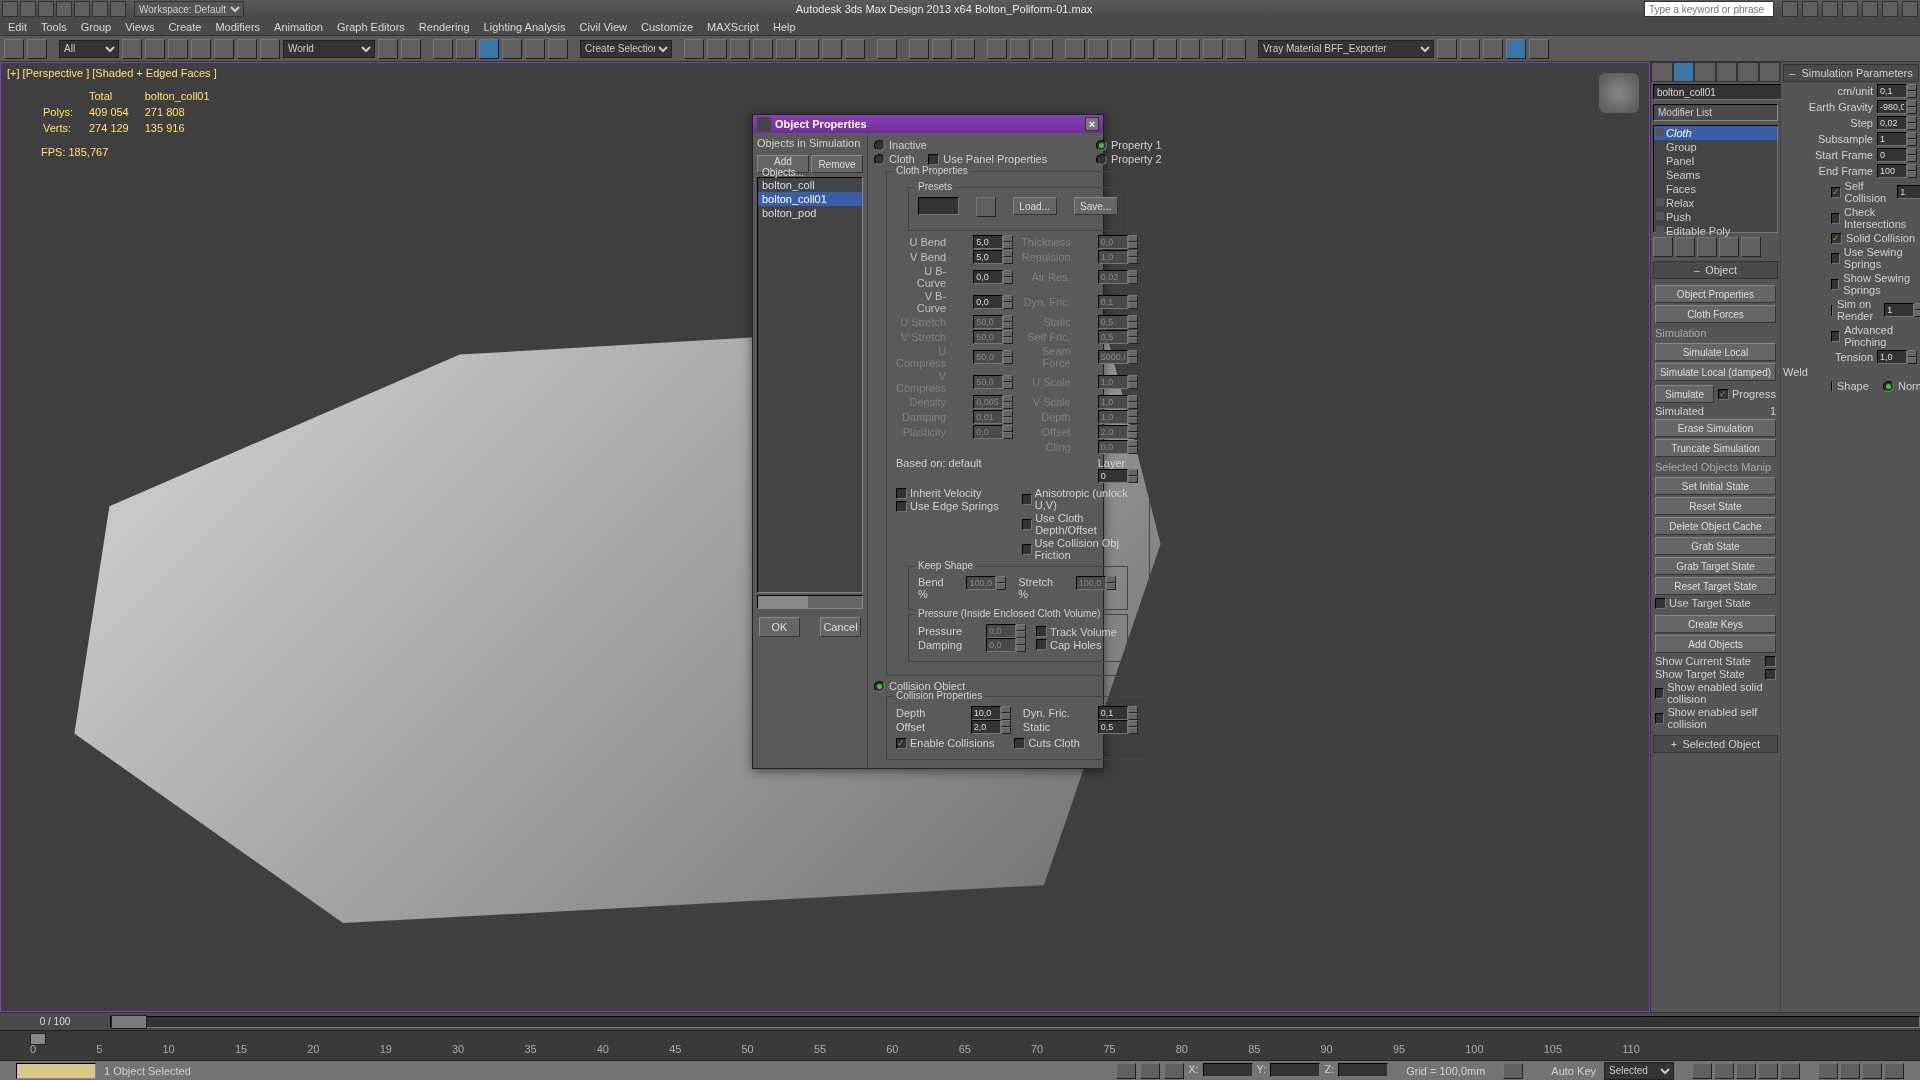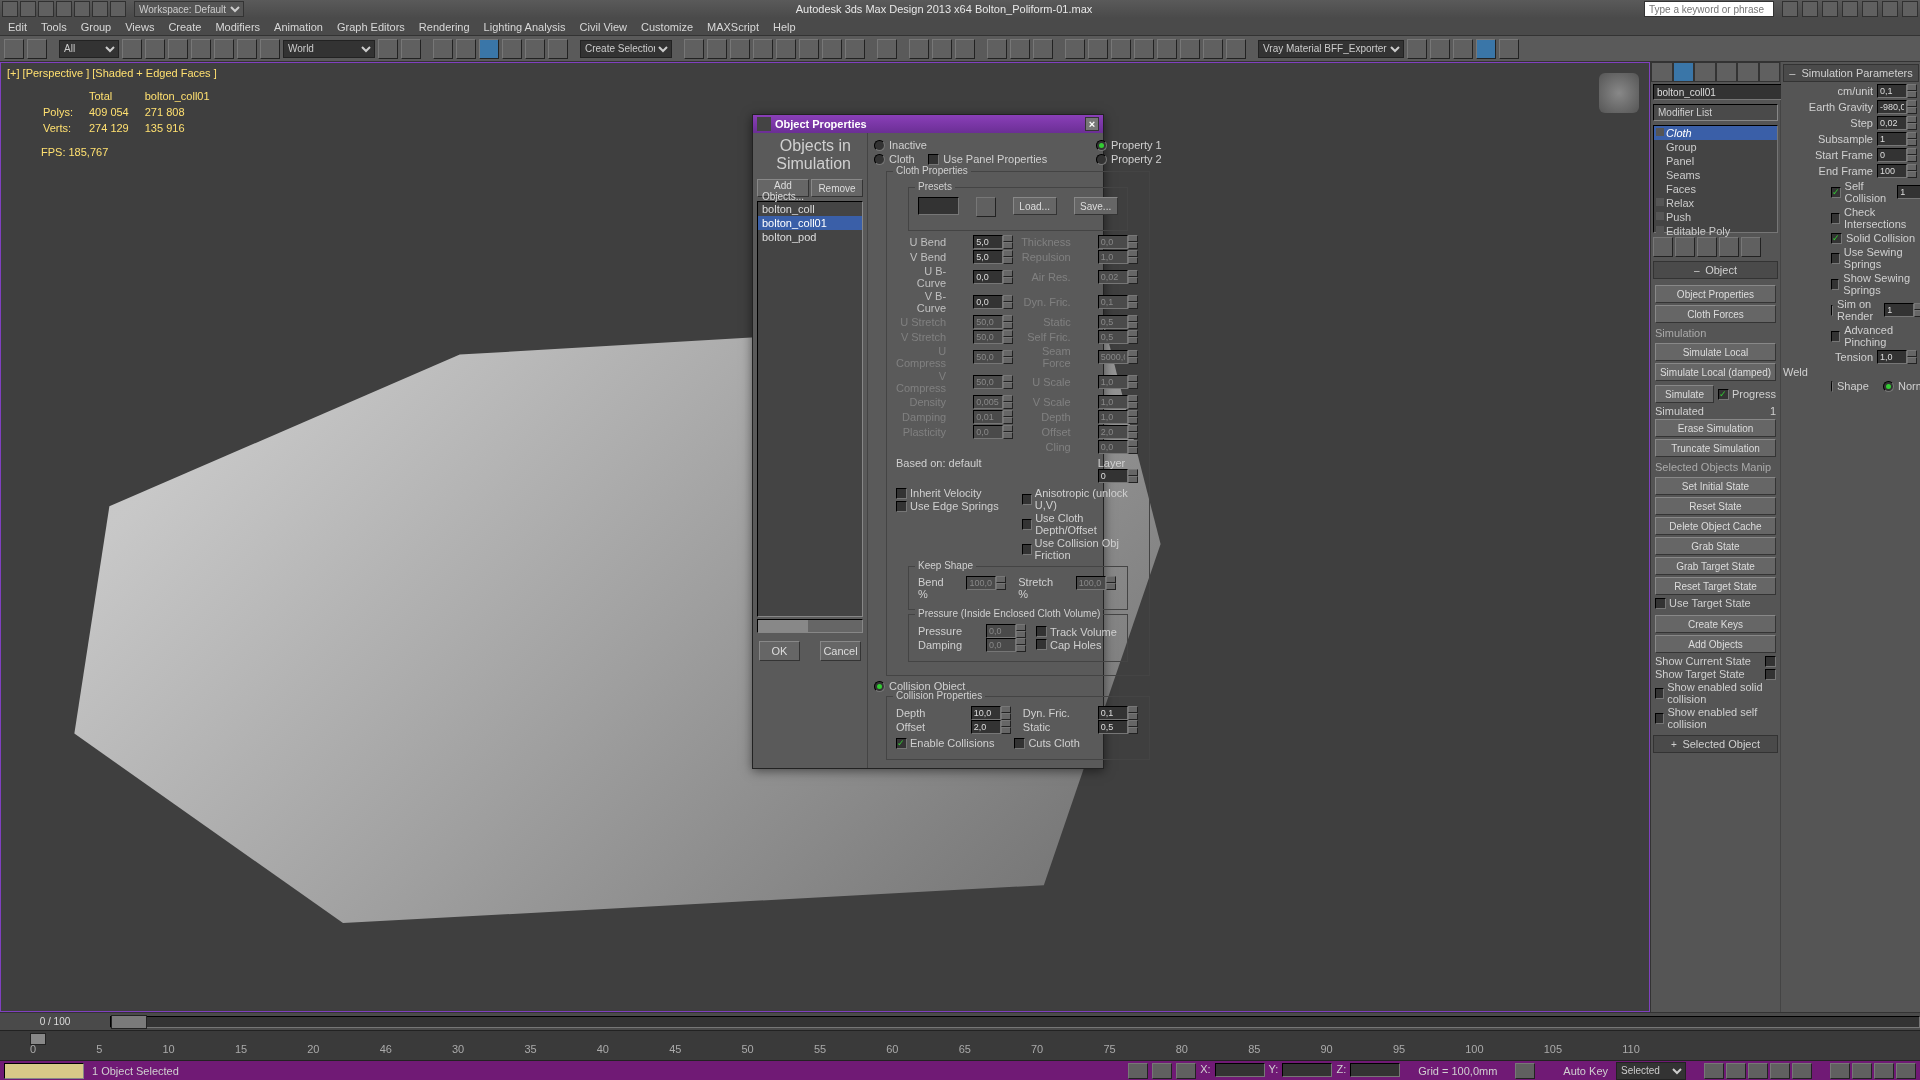--- a/index.html
+++ b/index.html
@@ -19,40 +19,40 @@
 .menu-item { cursor: pointer; }
 
 
 .toolbar { height: 26px; background: #5a5a5a; border-bottom: 1px solid #333; display: flex; align-items: center; padding: 0 4px; gap: 3px; }
 .tool-btn { width: 20px; height: 20px; background: #606060; border: 1px outset #777; }
 .tool-btn.active { background: #3a76a8; }
 .tool-sep { width: 6px; }
 .tool-combo { background: #333; color: #ccc; border: 1px solid #222; height: 18px; font-size: 10px; }
 .ref-combo { width: 60px; }
 .cs-combo { width: 92px; }
-.mat-combo { width: 146px; }
+.mat-combo { width: 176px; }
 
 
 .main { display: flex; height: calc(100vh - 18px - 18px - 26px - 18px - 30px - 20px); }
 .viewport-area { flex: 1; position: relative; }
 .viewport { position: absolute; inset: 0; background: #3f3f3f; border: 1px solid #8040c0; }
 .vp-label { position: absolute; top: 4px; left: 6px; color: #ffe070; font-size: 11px; }
 .vp-stats { position: absolute; top: 24px; left: 40px; color: #ffe070; font-size: 11px; line-height: 14px; }
 .vp-stats td { padding-right: 14px; }
 .vp-cube { position: absolute; top: 10px; right: 10px; width: 40px; height: 40px; background: radial-gradient(#888,#555); border-radius: 6px; }
 .vp-model { position: absolute; left: 50px; top: 140px; right: 430px; bottom: 50px; background: linear-gradient(135deg,#e0e0e0 20%,#a8a8a8 60%,#707070 100%); clip-path: polygon(5% 40%, 35% 20%, 90% 15%, 95% 45%, 85% 90%, 25% 95%, 2% 70%); opacity: 0.85; }
 
 
 .dialog { position: absolute; left: 752px; top: 52px; width: 352px; background: #5a5a5a; border: 1px solid #222; box-shadow: 0 2px 10px rgba(0,0,0,0.5); }
 .dlg-title { height: 18px; background: linear-gradient(#8a3fb8,#6b2f95); color: #fff; font-weight: bold; padding: 2px 4px; display: flex; align-items: center; }
 .dlg-title-ico { width: 14px; height: 14px; background: #444; margin-right: 4px; }
 .dlg-close { margin-left: auto; width: 14px; height: 14px; background: #777; border: 1px solid #333; text-align: center; line-height: 12px; cursor: pointer; }
 .dlg-body { display: flex; }
 .dlg-left { width: 115px; border-right: 1px solid #444; }
-.dlg-left-hdr { padding: 4px 16px; font-size: 16px; text-align: right; }
+.dlg-left-hdr { padding: 4px 4px; font-size: 11px; }
 .dlg-left-btns { display: flex; gap: 2px; padding: 2px 4px; }
 .dlg-btn { flex: 1; background: #666; border: 1px outset #888; color: #ddd; height: 18px; font-size: 10px; }
 .obj-list { background: #444; border: 1px inset #333; margin: 2px 4px; height: 416px; font-size: 10px; }
 .obj-item { padding: 1px 4px; color: #ddd; }
 .obj-item.selected { background: #3a5fa8; color: #fff; }
 .scroll-h { height: 14px; background: #666; margin: 2px 4px; border: 1px inset #333; position: relative; }
 .scroll-thumb { position: absolute; left: 0; width: 50px; top: 0; bottom: 0; background: #888; }
 .dlg-bottom { display: flex; gap: 20px; justify-content: center; padding: 6px; }
 .dlg-ok { width: 60px; height: 20px; background: #666; border: 1px outset #888; color: #ddd; }
 
@@ -112,21 +112,21 @@
 .timeline { height: 18px; background: #4a4a4a; display: flex; align-items: center; border-top: 1px solid #333; }
 .tl-cur { width: 110px; text-align: center; color: #ddd; font-size: 10px; }
 .tl-track { flex: 1; height: 12px; background: #333; border: 1px inset #222; position: relative; }
 .tl-marker { position: absolute; left: 0; top: -2px; width: 36px; height: 14px; background: #7a7a7a; border: 1px solid #222; }
 
 .ruler { height: 30px; background: #3a3a3a; border-top: 1px solid #222; position: relative; }
 .ruler-ticks { position: absolute; top: 12px; left: 30px; right: 280px; height: 18px; display: flex; justify-content: space-between; color: #aaa; font-size: 9px; }
 .anim-slider { position: absolute; left: 30px; top: 2px; width: 16px; height: 12px; background: #888; border: 1px solid #222; }
 
 
-.status-bar { height: 20px; background: #701a75; display: flex; align-items: center; border-top: 1px solid #222; font-size: 10px; gap: 8px; padding: 0 4px; }
+.status-bar { height: 20px; background: #737373; display: flex; align-items: center; border-top: 1px solid #222; font-size: 10px; gap: 8px; padding: 0 16px; }
 .status-left { width: 80px; background: #d8c888; border: 1px inset #333; height: 16px; }
 .status-sel { width: 240px; }
 .coord-grp { display: flex; gap: 4px; margin-left: auto; }
 .coord-inp { width: 50px; background: #333; border: 1px inset #222; height: 14px; }
 .grid-lbl { margin-left: 10px; }
 .trans-btns { display: flex; gap: 2px; margin-left: 10px; }
 .trans-btn { width: 20px; height: 16px; background: #606060; border: 1px outset #777; }
 
 </style>
 </head>
@@ -925,21 +925,21 @@
     </div>
 </div>
 <div class="ruler">
   <div class="anim-slider"></div>
   <div class="ruler-ticks" id="ruler-ticks">
       <span>0</span>
       <span>5</span>
       <span>10</span>
       <span>15</span>
       <span>20</span>
-      <span>46</span>
+      <span>19</span>
       <span>30</span>
       <span>35</span>
       <span>40</span>
       <span>45</span>
       <span>50</span>
       <span>55</span>
       <span>60</span>
       <span>65</span>
       <span>70</span>
       <span>75</span>

